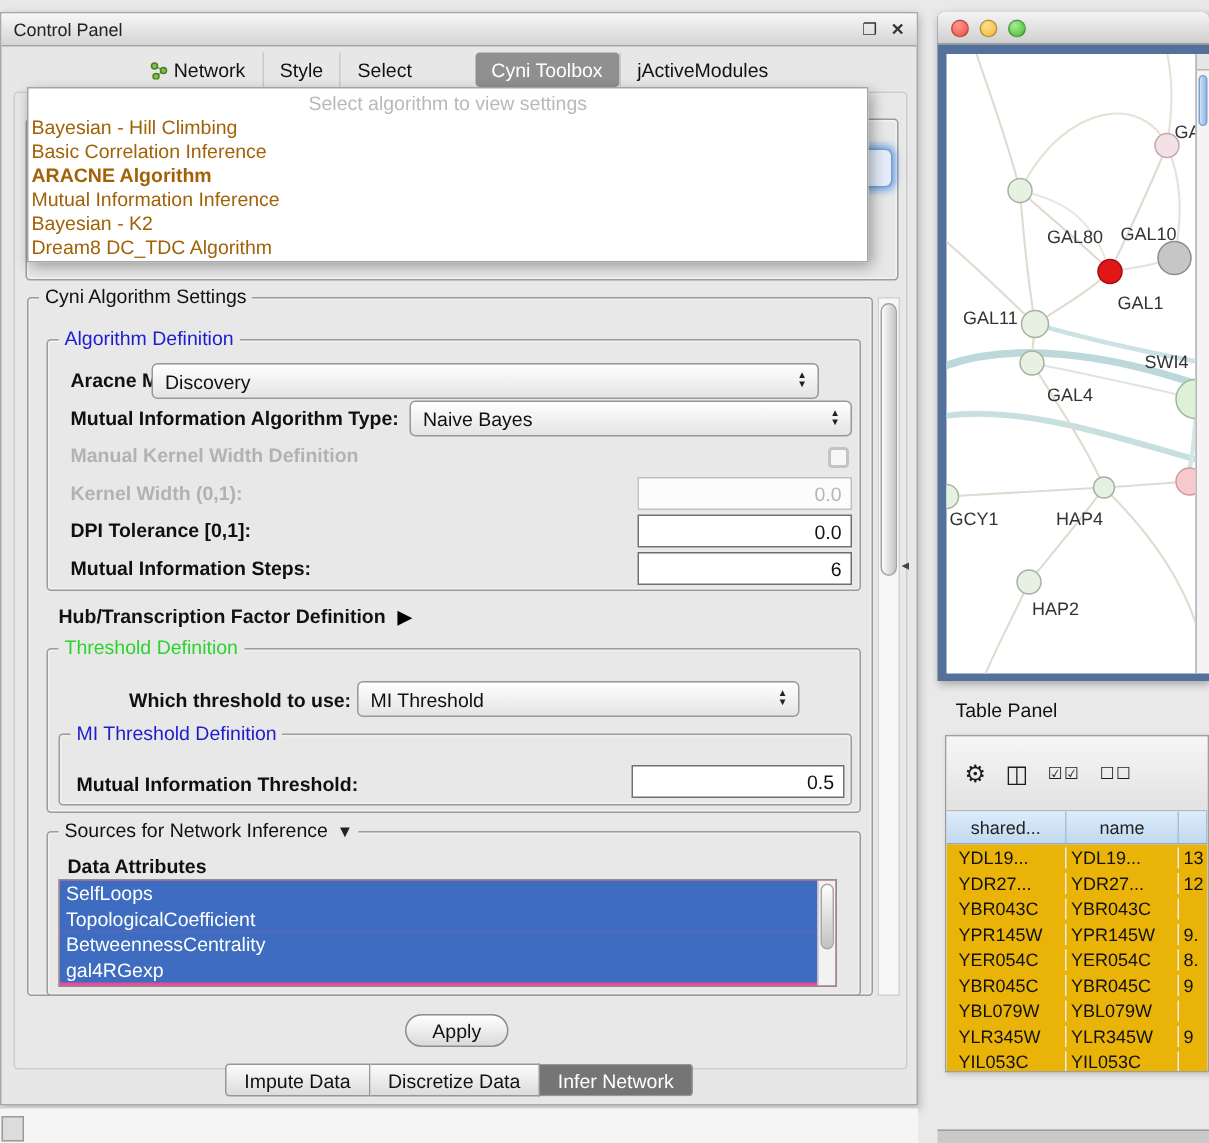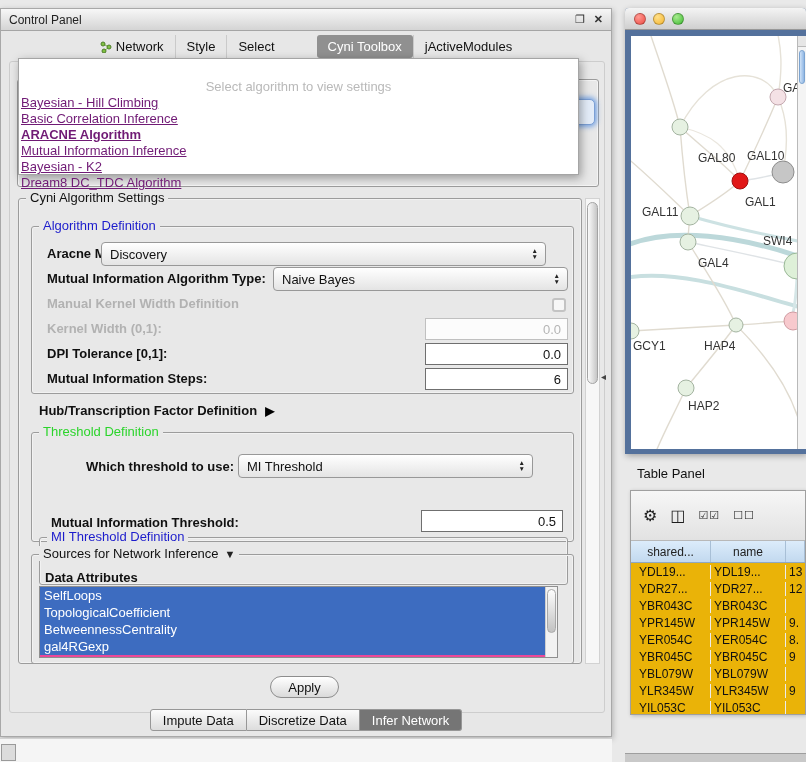--- a/index.html
+++ b/index.html
@@ -15,23 +15,23 @@
   .ttab{padding:4px 11px;display:flex;align-items:center;gap:4px;border-left:1px solid #cacaca;color:#111;}
   .ttab:first-child{border-left:none;}
   .ttab.selected{background:#909090;color:#fff;border-radius:3px;border-left:none;margin-left:31px;}
   .cp-content{position:absolute;left:8px;top:52px;width:596px;height:652px;border:1px solid #cdcdcd;border-radius:3px;background:#e8e8e8;}
 
   
   .top-group{position:absolute;left:16px;top:70px;width:582px;height:108px;border:1px solid #9c9c9c;border-radius:3px;box-shadow:inset 0 0 0 1px #f4f4f4;z-index:2;}
   .focus-frag{position:absolute;left:556px;top:90px;width:38px;height:26px;background:#e3ecf8;border:1px solid #7b9fd4;border-radius:5px;box-shadow:0 0 5px 2px rgba(96,150,226,.8);z-index:3;}
 
   
-  .popup{position:absolute;left:17px;top:49px;width:561px;height:117px;background:#fff;border:1px solid #a5a5a5;box-shadow:2px 3px 9px rgba(0,0,0,.35);z-index:50;padding-top:20px;}
+  .popup{position:absolute;left:17px;top:49px;width:561px;height:117px;background:#fff;border:1px solid #a5a5a5;box-shadow:2px 3px 9px rgba(0,0,0,.35);z-index:50;padding-top:2px;}
   .popup-placeholder{height:16px;line-height:16px;text-align:center;color:#b9b9b9;}
-  .popup-item{height:16px;line-height:16px;padding-left:2px;color:#701a75;text-decoration:underline;}
+  .popup-item{height:16px;line-height:16px;padding-left:2px;color:#a16207;}
   .popup-item.hl{font-weight:bold;}
 
   
   .group{position:absolute;border:1px solid #9c9c9c;border-radius:3px;box-shadow:inset 0 0 0 1px #f2f2f2;z-index:4;}
   .legend{position:absolute;top:-9px;left:7px;background:#e8e8e8;padding:0 4px;white-space:nowrap;}
   .legend.blue{color:#1c1ccc;}
   .legend.green{color:#2bd42b;}
   .lbl{position:absolute;font-weight:bold;color:#101010;z-index:5;white-space:nowrap;}
   .lbl.disabled{color:#b2b2b2;}
   .combo{position:absolute;height:24px;border:1px solid #989898;border-radius:4px;background:linear-gradient(#ffffff,#e4e4e4);display:flex;align-items:center;justify-content:space-between;padding:0 7px 0 8px;z-index:5;}
@@ -195,21 +195,21 @@
     <span class="legend green">Threshold Definition</span>
   </div>
   <span class="lbl" style="left:85px;top:450px;">Which threshold to use:</span>
   <div class="combo" style="left:237px;top:445px;width:295px;">
     <span>MI Threshold</span>
     <span class="arrows">
         <span>▲</span>
         <span>▼</span>
       </span>
   </div>
-  <div class="group" style="left:38px;top:480px;width:529px;height:48px;margin-top:48px;">
+  <div class="group" style="left:38px;top:480px;width:529px;height:48px;">
     <span class="legend blue">MI Threshold Definition</span>
   </div>
   <span class="lbl" style="left:50px;top:506px;">Mutual Information Threshold:</span>
   <div class="field" style="left:420px;top:501px;width:142px;">
       <span>0.5</span>
     </div>
 
   <div class="group" style="left:30px;top:545px;width:543px;height:110px;">
     <span class="legend">
       <span>Sources for Network Inference</span><span class="src-arrow">▼</span>

